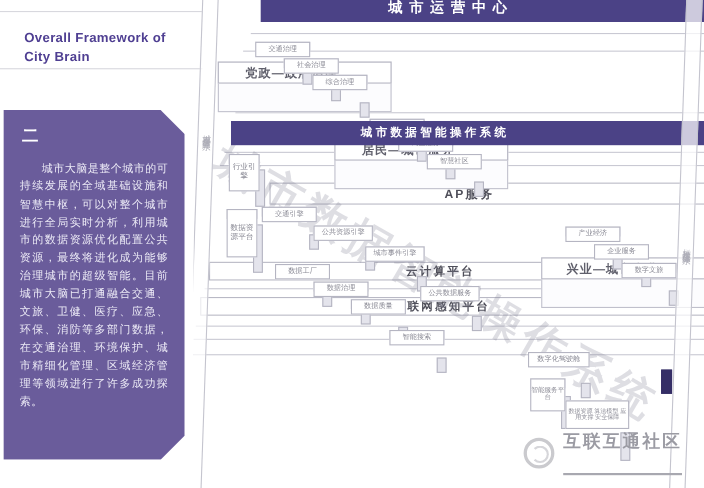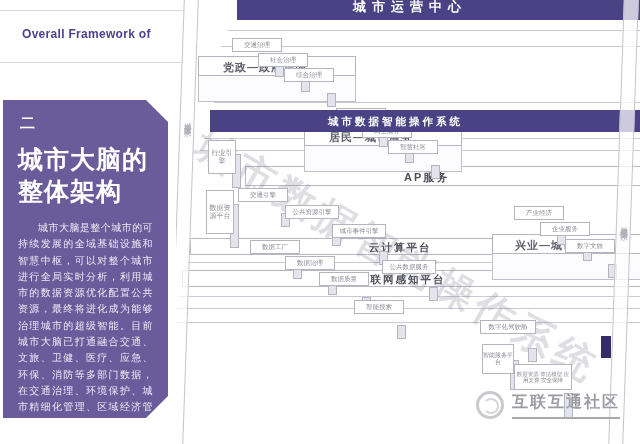--- a/index.html
+++ b/index.html
@@ -70,38 +70,35 @@
   .community .logo{
     width:28px;height:28px;border-radius:50%;border:3px solid #cacace;
     box-sizing:border-box;background:rgba(255,255,255,.4);position:relative;
   }
   .community .logo:after{
     content:"";position:absolute;left:4px;top:4px;width:12px;height:12px;
     border-radius:50%;border:2px solid #d6d6da;border-left-color:transparent;
   }
   .community .name{
     font-size:16px;font-weight:bold;color:#9b9ba3;letter-spacing:2px;
-    border-bottom:2px solid #a8a8b0;padding-bottom:4px;
+    border-bottom:2px solid #a8a8b0;padding-bottom:18px;
   }
 </style>
 </head>
 <body>
 
 <div class="rule rule-top"></div>
 <div class="header-en">
   <div>Overall Framework of</div>
+  <div>City Brain</div>
 </div>
 <div class="rule rule-mid"></div>
 
 <div class="card">
   <div class="marker">二</div>
-  <div class="title">
-    <div>城市大脑的</div>
-    <div>整体架构</div>
-  </div>
   <div class="body">城市大脑是整个城市的可持续发展的全域基础设施和智慧中枢，可以对整个城市进行全局实时分析，利用城市的数据资源优化配置公共资源，最终将进化成为能够治理城市的超级智能。目前城市大脑已打通融合交通、文旅、卫健、医疗、应急、环保、消防等多部门数据，在交通治理、环境保护、城市精细化管理、区域经济管理等领域进行了许多成功探索。</div>
 </div>
 
 <div class="diagram" id="diagram">
   <div class="watermark-big">城市数据智能操作系统</div>
   <div class="pillar pillar-left">
     <div class="pillar-label">城市安全保障体系</div>
   </div>
   <div class="pillar pillar-right">
     <div class="pillar-label">标准规范保障体系</div>

